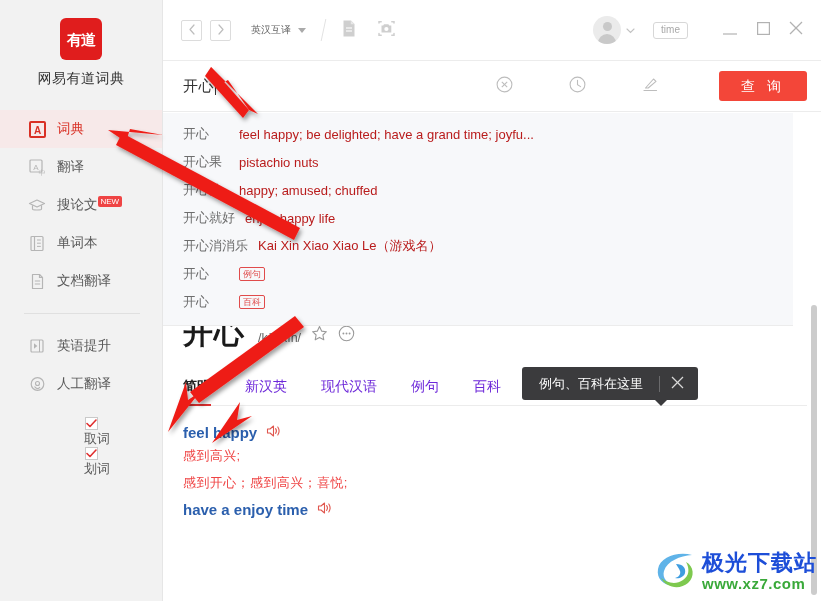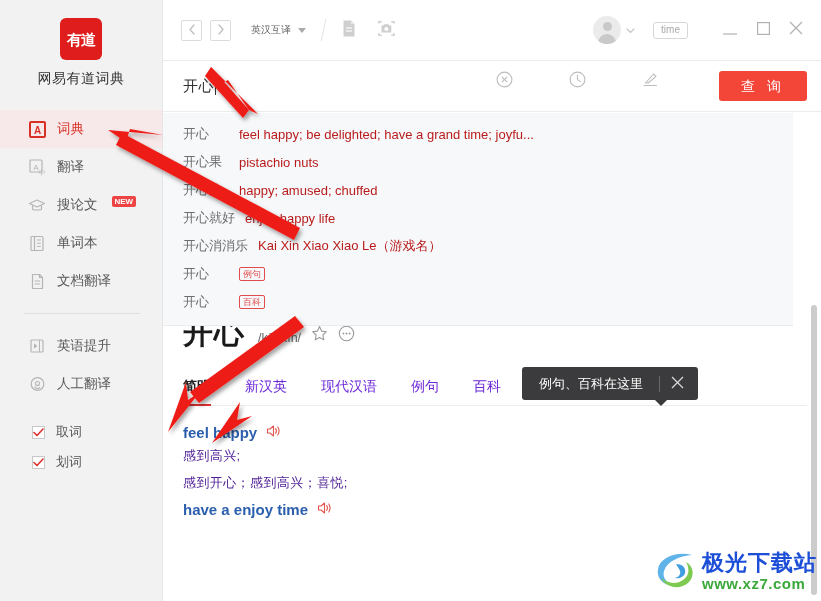--- a/index.html
+++ b/index.html
@@ -38,33 +38,33 @@
   }
   .nav-item.active { background: #f7e9e9; color: #d93025; }
   .nav-item .ico {
     width: 18px; height: 18px; margin-right: 11px;
     display: inline-flex; align-items: center; justify-content: center;
     flex: 0 0 18px;
   }
   .nav-item .ico svg { display: block; }
   .nav-label { white-space: nowrap; }
   .badge-new {
-    margin-left: 14px; background: #ef4444; color: #fff;
+    margin-left: 0; background: #ef4444; color: #fff;
     font-size: 8px; line-height: 11px; padding: 0 3px;
-    border-radius: 2px; letter-spacing: 0; font-weight: bold;
+    border-radius: 2px; letter-spacing: 0; font-weight: normal;
     position: relative; top: -4px;
   }
   .nav-sep {
     height: 1px; background: #e0e0e0;
     margin: 13px 22px 13px 24px;
   }
   .nav-gap { height: 14px; }
   .check-item {
     height: 30px; display: flex; align-items: center;
-    padding-left: 32px; font-size: 13px; color: #595959;
+    padding-left: 32px; font-size: 13px; color: #595959; flex-direction: column;
   }
   .cbox {
     width: 13px; height: 13px; border: 1px solid #c9c9c9;
     background: #fff; margin-right: 11px; flex: 0 0 13px;
     display: flex; align-items: center; justify-content: center;
   }
   .cbox svg { display:block; }
 
   
   #main { flex: 1 1 auto; position: relative; background: #fff; height: 601px; }
@@ -128,21 +128,21 @@
     background: #fff;
   }
   .search-input-wrap { flex: 1 1 auto; display: flex; align-items: center; }
   .search-text {
     font-size: 15px; color: #333; letter-spacing: .5px;
   }
   .caret-line {
     display: inline-block; width: 1px; height: 17px; background: #333;
     margin-left: 1px; vertical-align: middle;
   }
-  .search-icons { display: flex; align-items: flex-start; gap: 38px; }
+  .search-icons { display: flex; align-items: center; gap: 38px; }
   .sicon { margin-left: 18px; color: #bdbdbd; display:flex; }
   .query-btn {
     margin-left: 22px; background: #f34639; color: #fff;
     font-size: 14px; border-radius: 3px;
     padding: 8px 22px; letter-spacing: 4px; line-height: 1;
     border: none; font-family: inherit;
   }
 
   
   .suggest {
@@ -205,21 +205,21 @@
 
   
   .defs { margin-top: 18px; }
   .def-term {
     display: flex; align-items: center;
     font-size: 15px; font-weight: bold; color: #2b5fad;
     margin-bottom: 6px;
   }
   .spk { margin-left: 9px; display: flex; align-items: center; }
   .def-trans {
-    font-size: 13px; color: #4c1d95; margin-bottom: 9px; letter-spacing: .4px;
+    font-size: 13px; color: #ef4444; margin-bottom: 9px; letter-spacing: .4px;
   }
 
   
   .scrollbar {
     position: absolute; right: 4px; top: 305px; width: 6px;
     height: 290px; background: #cccccc; border-radius: 3px; z-index: 5;
   }
   .scroll-track {
     position: absolute; right: 0; top: 113px; width: 14px; bottom: 0;
     background: #ffffff; z-index: 4;

